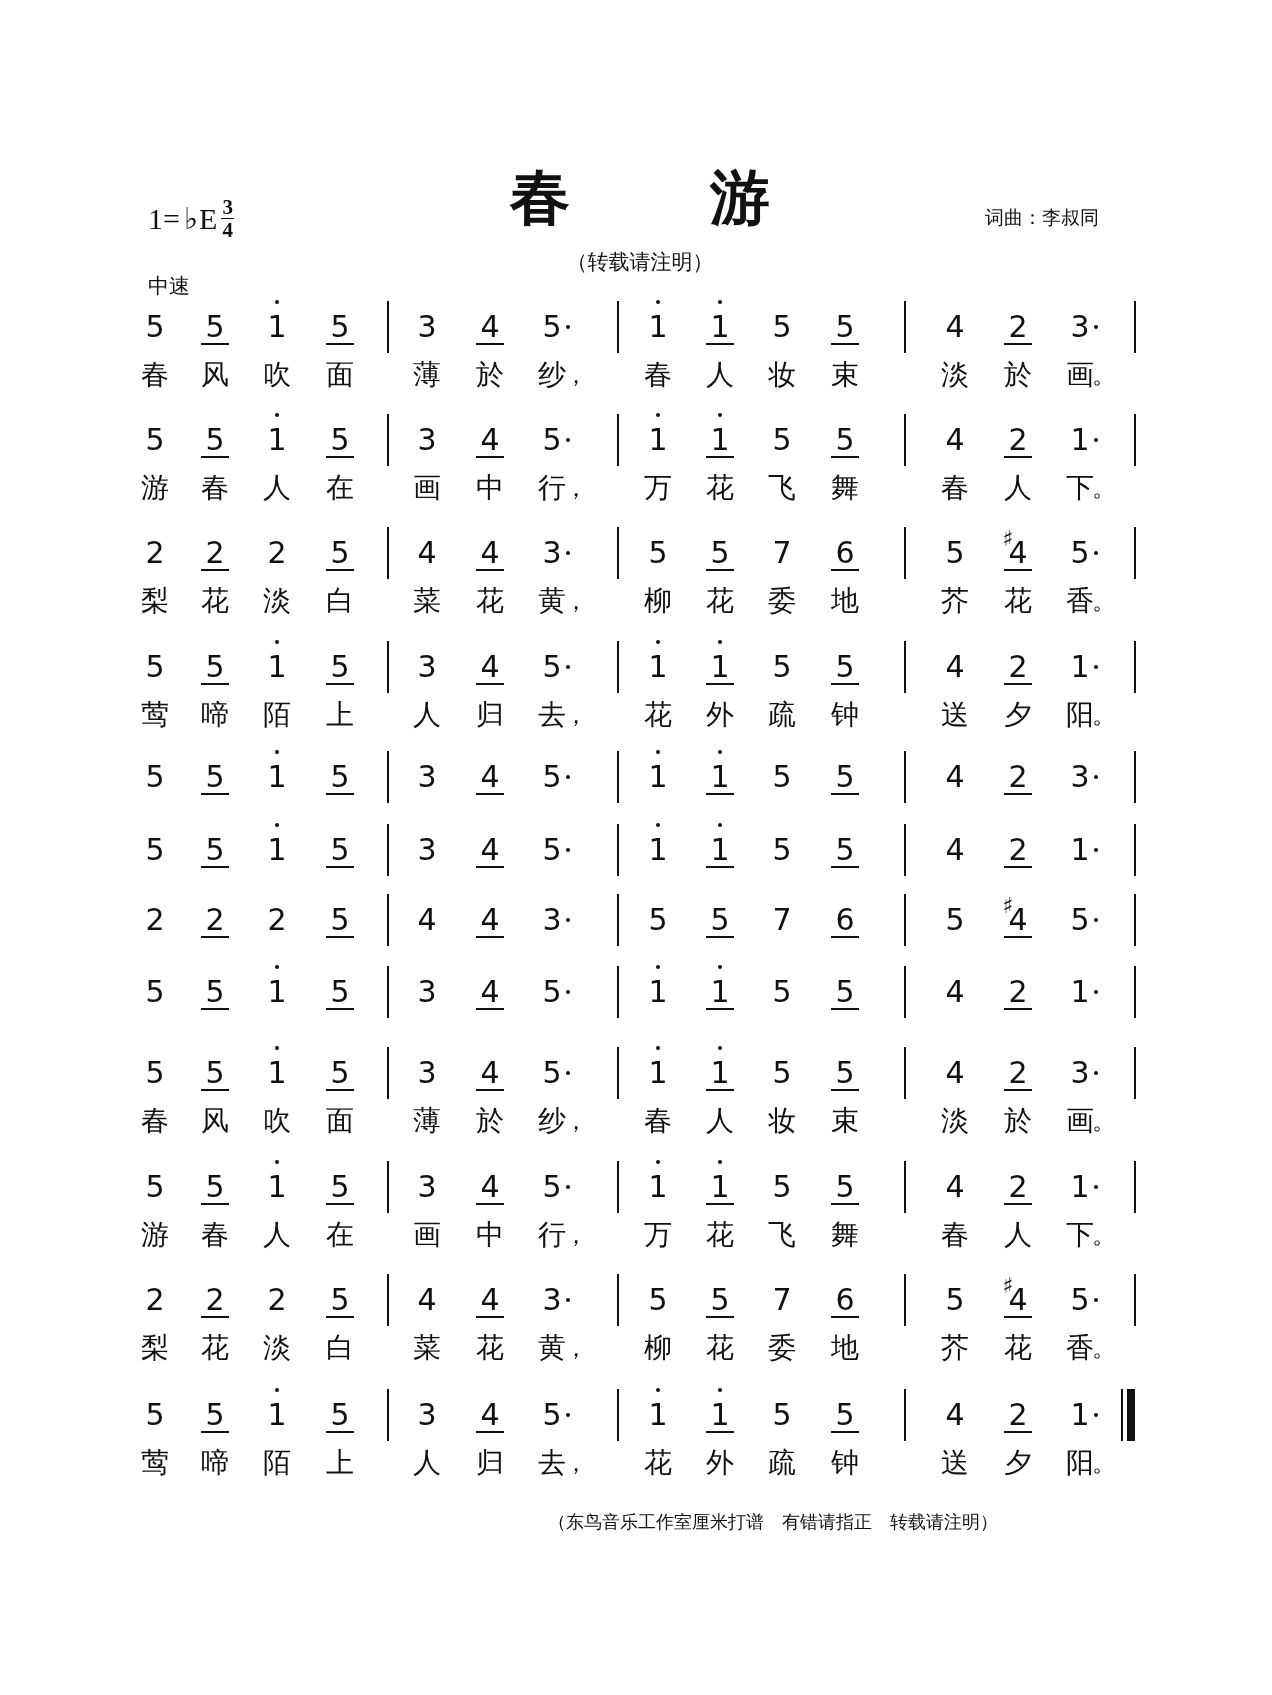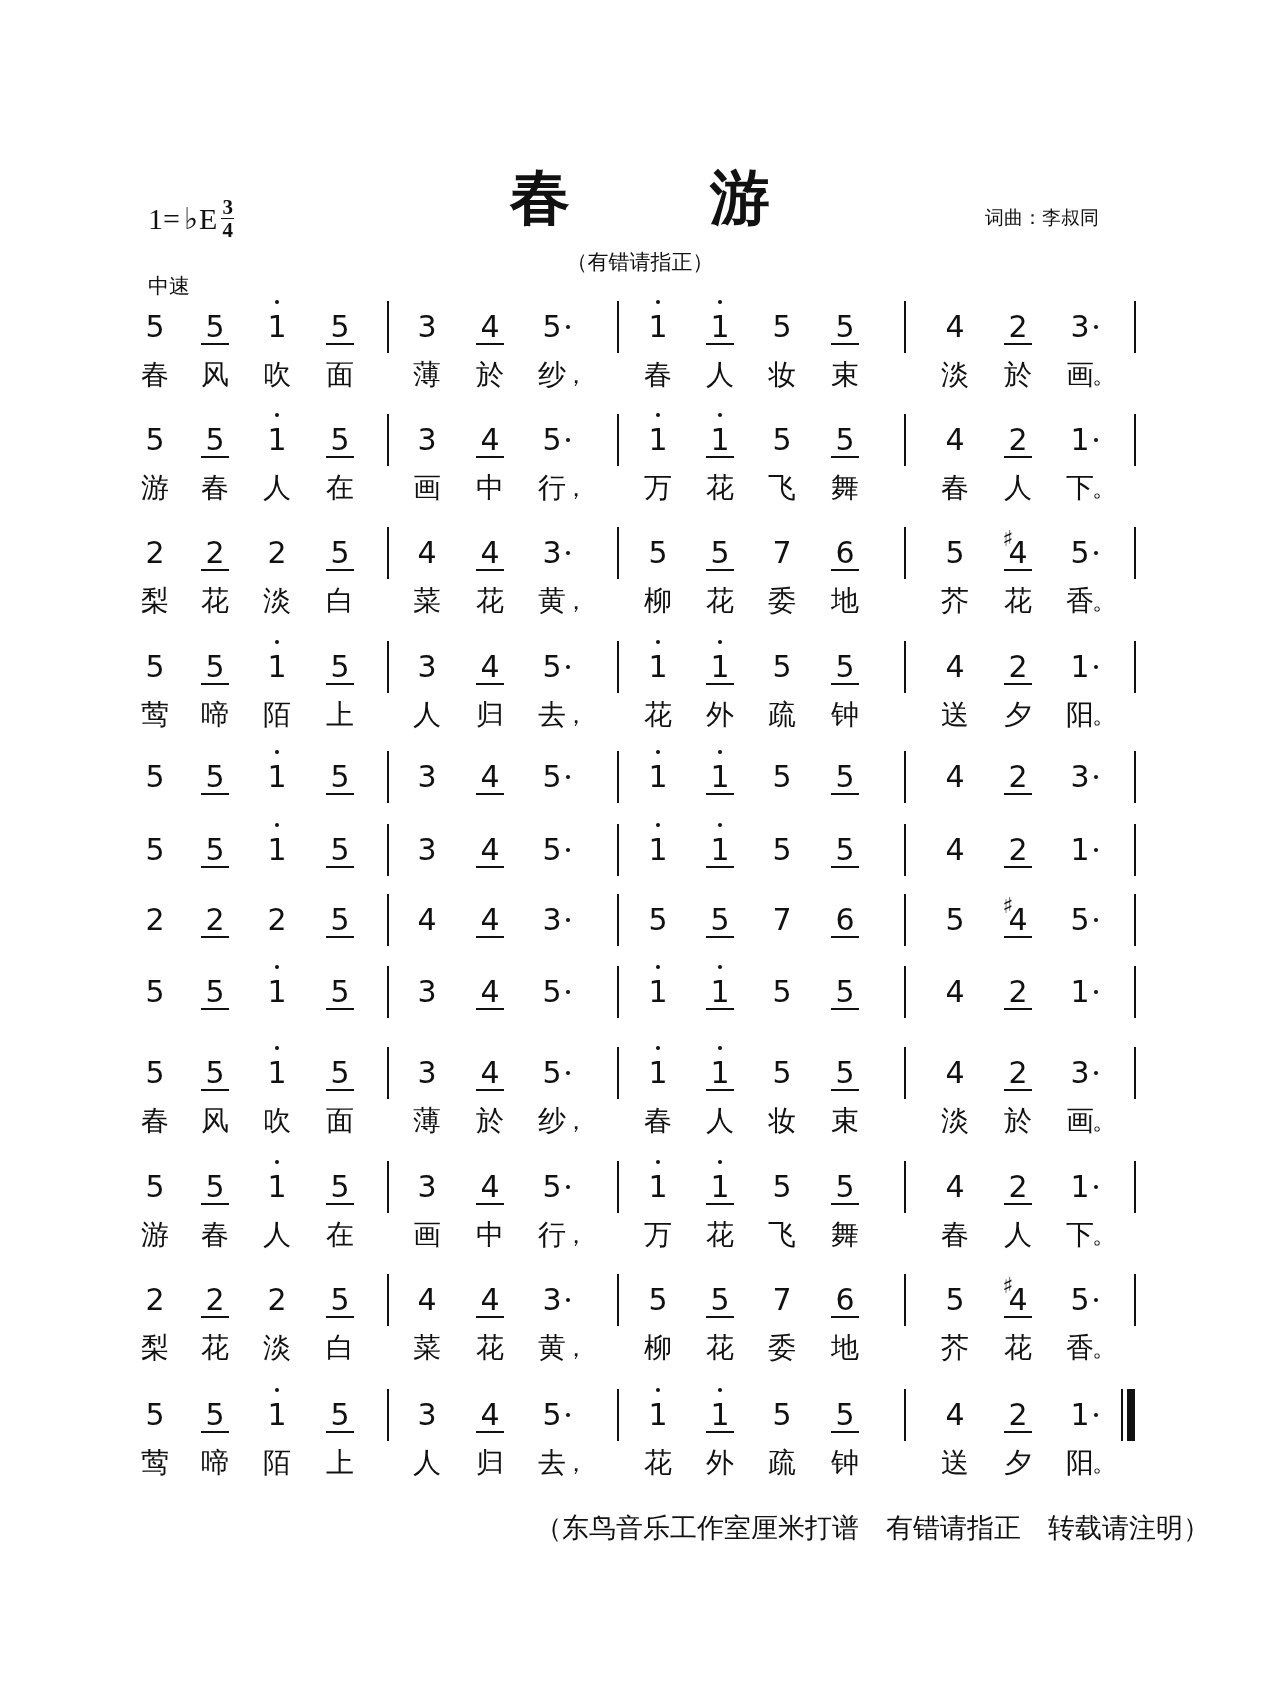--- a/index.html
+++ b/index.html
@@ -19,40 +19,40 @@
   .note .d.ul::after{content:"";position:absolute;left:-4px;right:-4px;bottom:-3px;height:2px;background:#111;}
   .note .hi{position:absolute;left:50%;top:-12px;width:4px;height:4px;margin-left:-2px;border-radius:50%;background:#111;}
   .note .dot{position:absolute;left:34px;top:13px;width:4px;height:4px;border-radius:50%;background:#111;}
   .note .sharp{position:absolute;left:-6px;top:-10px;font-size:22px;line-height:22px;}
   .bar{position:absolute;width:2px;background:#111;top:-26px;height:52px;}
   .finalbar{position:absolute;top:-26px;height:52px;width:16px;}
   .finalbar .t{position:absolute;left:0;width:2px;top:0;bottom:0;background:#111;}
   .finalbar .k{position:absolute;left:6px;width:8px;top:0;bottom:0;background:#111;}
   .lyric{position:absolute;width:40px;margin-left:-20px;text-align:center;font-size:28px;line-height:30px;top:-15px;}
   .lyric .p{position:absolute;left:32px;top:0;font-size:24px;}
-  #footer{left:535px;top:1510px;font-family:"DejaVu Serif",serif;font-size:27px;white-space:pre;}
+  #footer{left:548px;top:1510px;font-family:"DejaVu Serif",serif;font-size:18px;white-space:pre;}
 </style>
 </head>
 <body>
 
 <div id="key" class="abs">
   <span>1=</span>
   <span class="flat">♭</span>
   <span>E</span>
   <span class="frac">
     <span class="num">3</span>
     <span>4</span>
   </span>
 </div>
 
 <div id="title" class="abs">
   <span>春</span>
   <span>游</span>
 </div>
-<div id="subtitle" class="abs">（有错请指正）</div>
+<div id="subtitle" class="abs">（转载请注明）</div>
 <div id="credits" class="abs">词曲：李叔同</div>
 <div id="tempo" class="abs">中速</div>
 
 <div id="score">
     <div class="row" style="top: 327px;">
       <div class="note" style="left: 155px;"><span class="d">5</span></div>
       <div class="note" style="left: 215px;"><span class="d ul">5</span></div>
       <div class="note" style="left: 277px;"><span class="d">1<span class="hi"></span></span></div>
       <div class="note" style="left: 340px;"><span class="d ul">5</span></div>
       <div class="note" style="left: 427px;"><span class="d">3</span></div>

